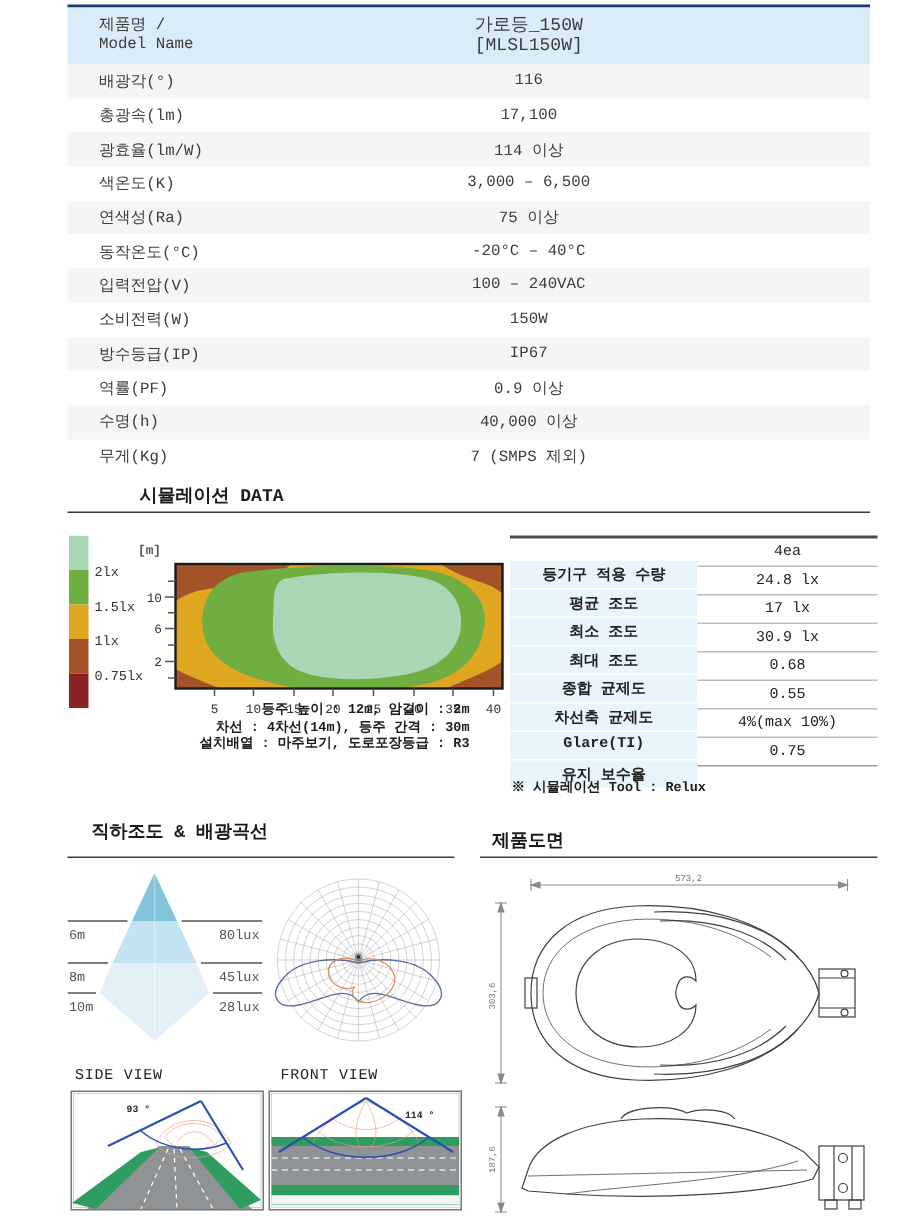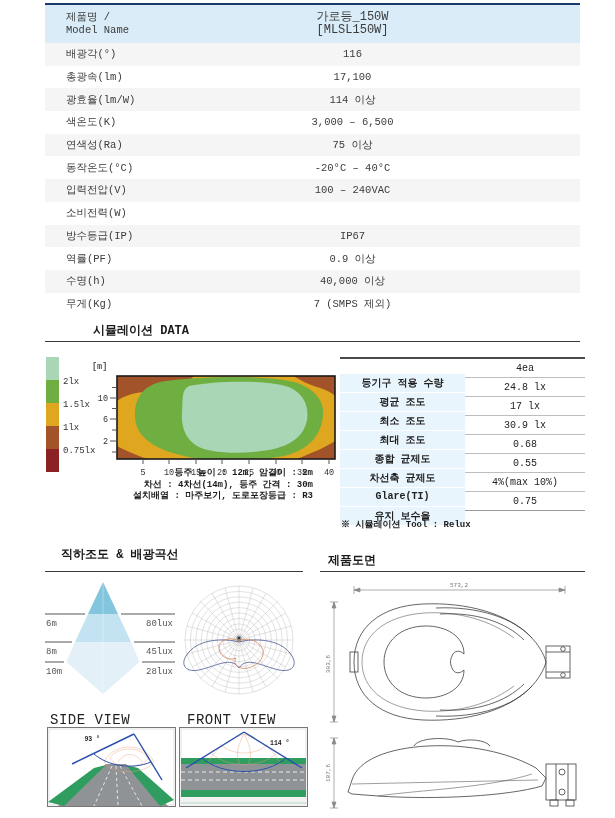--- a/index.html
+++ b/index.html
@@ -21,21 +21,21 @@
   .notes{position:absolute;left:85px;top:468px;width:228px;text-align:right;
          font-size:9px;font-weight:bold;line-height:11.5px;color:#1c1c1c;}
   .sim-table{position:absolute;left:340px;top:357px;width:245px;border-top:2px solid #4a4a4a;border-bottom:1px solid #9a9a9a;}
   .sim-row{display:flex;height:18px;align-items:center;border-bottom:1px solid #bdbdbd;}
   .sim-row:last-child{border-bottom:none;}
   .sim-row .th{width:125px;background:#e9f5fc;font-weight:bold;text-align:center;font-size:10px;
                height:100%;display:flex;align-items:center;justify-content:center;color:#222;margin-top:29px;}
   .sim-row .td{flex:1;text-align:center;font-size:10px;color:#222;}
   .tool-note{position:absolute;left:341px;top:518px;font-size:9px;font-weight:bold;color:#1c1c1c;}
   
-  .view-label{position:absolute;font-size:14px;color:#222;letter-spacing:.5px;}
+  .view-label{position:absolute;font-size:10px;color:#222;letter-spacing:.5px;}
   .road-box{position:absolute;width:129px;height:80px;border:1px solid #777;background:#fff;box-sizing:border-box;}
   svg{display:block;}
   .abs{position:absolute;}
 </style>
 </head>
 <body>
 
 <div id="page">
 
   <div class="spec-table">
@@ -72,20 +72,21 @@
     <div class="spec-row">
         <div class="lbl">동작온도(°C)</div>
         <div class="val">-20°C – 40°C</div>
       </div>
     <div class="spec-row alt">
         <div class="lbl">입력전압(V)</div>
         <div class="val">100 – 240VAC</div>
       </div>
     <div class="spec-row">
         <div class="lbl">소비전력(W)</div>
+        <div class="val">150W</div>
       </div>
     <div class="spec-row alt">
         <div class="lbl">방수등급(IP)</div>
         <div class="val">IP67</div>
       </div>
     <div class="spec-row">
         <div class="lbl">역률(PF)</div>
         <div class="val">0.9 이상</div>
       </div>
     <div class="spec-row alt">

